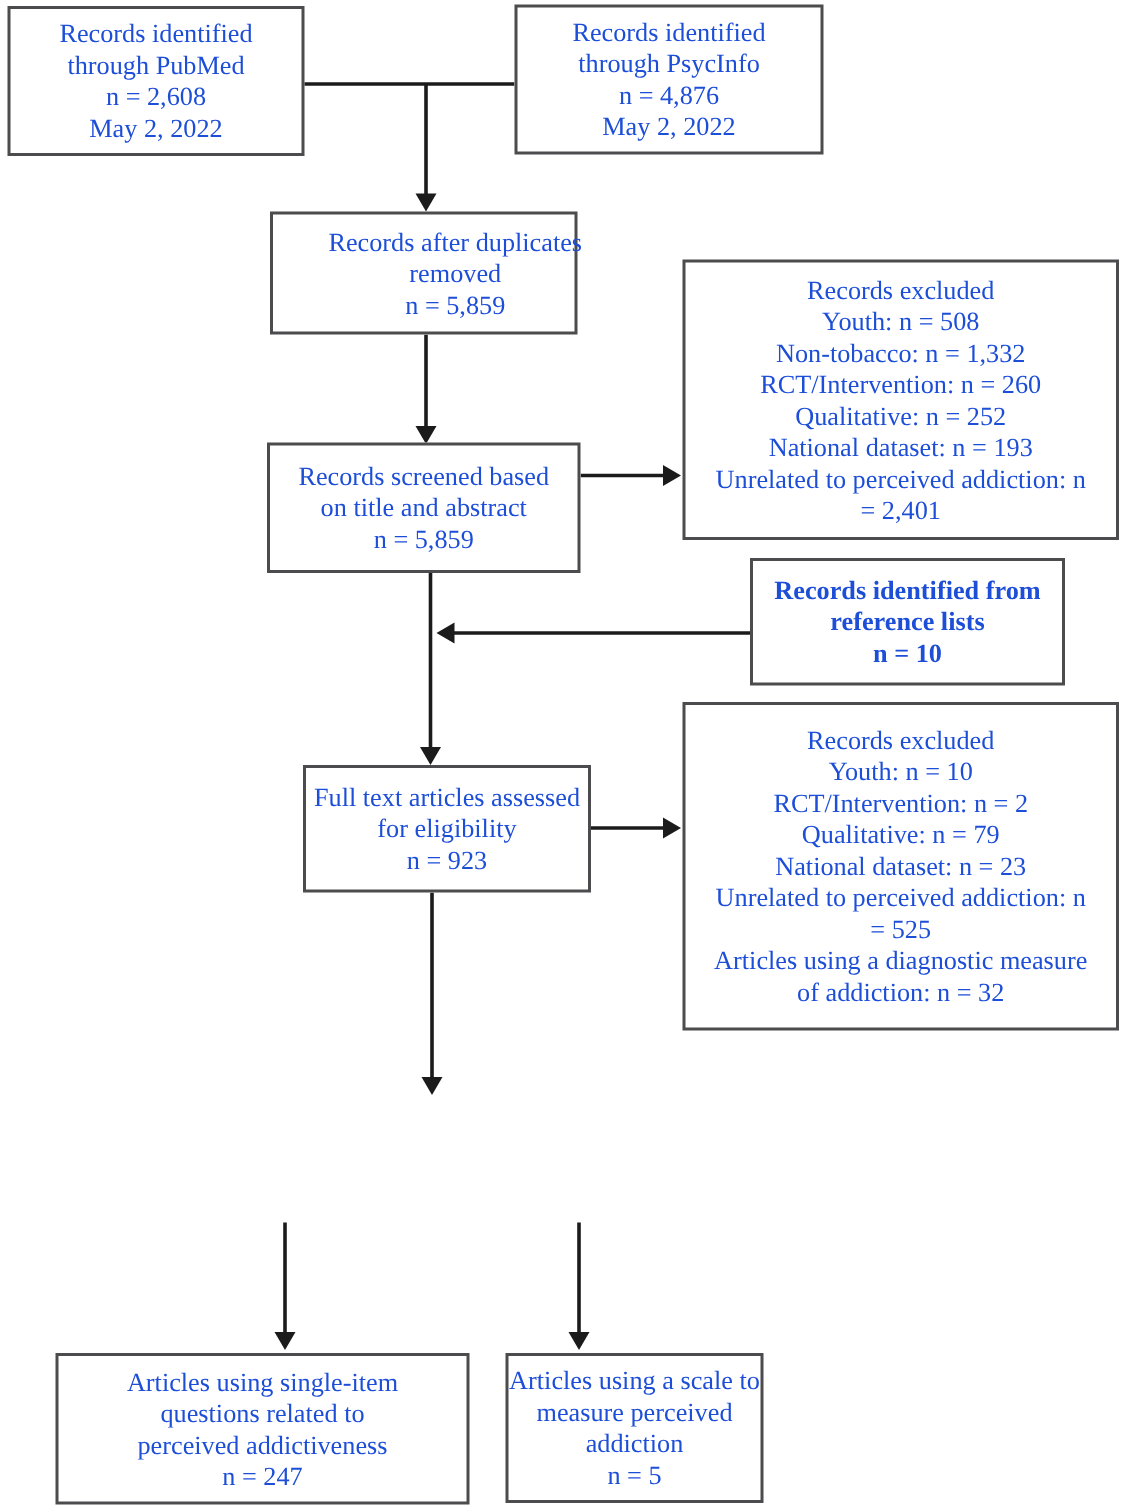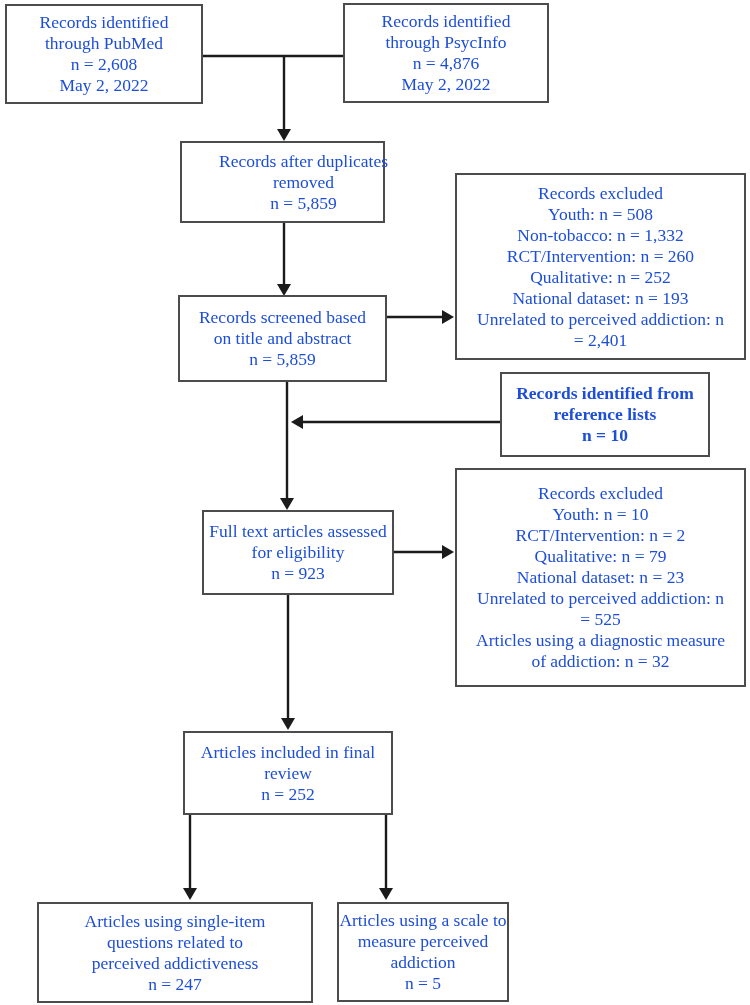--- a/index.html
+++ b/index.html
@@ -142,25 +142,20 @@
 Youth: n = 10
 RCT/Intervention: n = 2
 Qualitative: n = 79
 National dataset: n = 23
 Unrelated to perceived addiction: n
 = 525
 Articles using a diagnostic measure
 of addiction: n = 32</div>
   </div>
 
-  <div class="box" style="left:183px; top:731px; width:210px; height:84px;">
-    <div class="box-text">Articles included in final
-review
-n = 252</div>
-  </div>
 
   <div class="box" style="left:37px; top:902px; width:276px; height:101px;">
     <div class="box-text">Articles using single-item
 questions related to
 perceived addictiveness
 n = 247</div>
   </div>
 
   <div class="box" style="left:289px; top:902px; width:172px; height:100px;margin-left:48px;">
     <div class="box-text">Articles using a scale to

